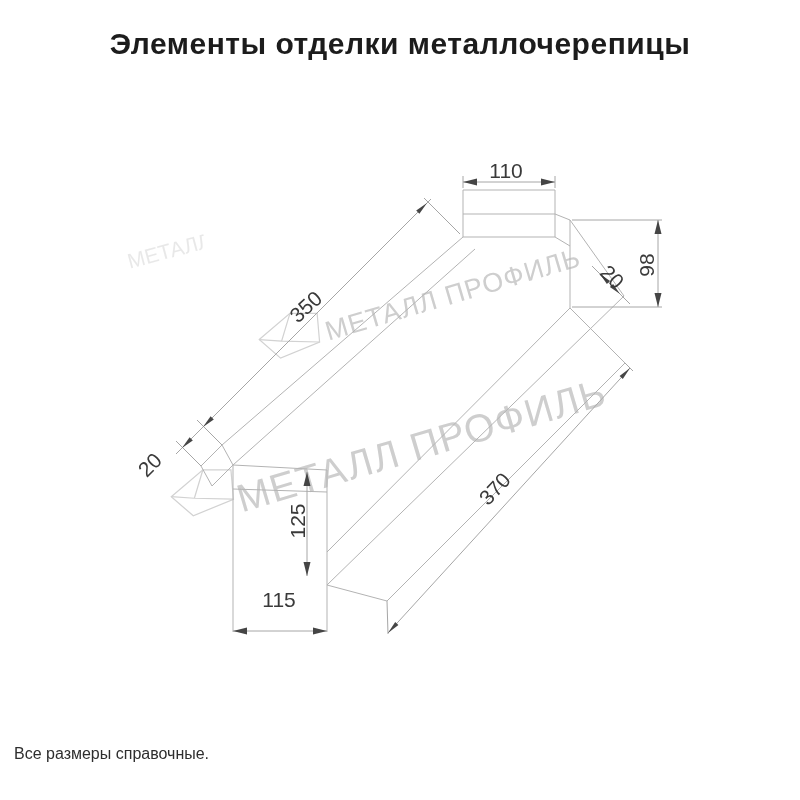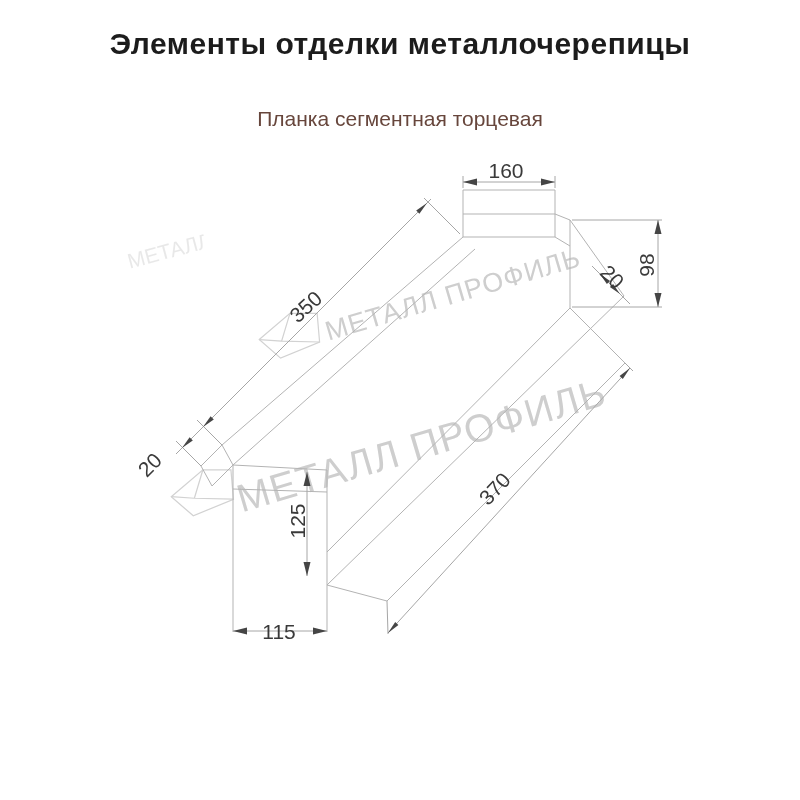--- a/index.html
+++ b/index.html
@@ -21,21 +21,20 @@
        transform:translate(-50%,-50%);}
 </style>
 </head>
 <body>
 
 <div class="page">
 
   <div class="title">Элементы отделки металлочерепицы</div>
 
   <div class="subtitle">
-    <div>Планка сегментная торцевая</div>
   </div>
 
   <div class="wm-logo" style="left:258px;top:312px">
     <svg width="66" height="44" viewBox="0 0 66 44" fill="none" stroke="#d2d2d2" stroke-width="1.2">
       <path d="M1,18 L38,2 L64,10 L58,38 L16,42 Z"></path>
       <path d="M1,18 L22,26 L58,38 M22,26 L38,2"></path>
     </svg>
   </div>
   <div class="wm-text wm1">МЕТАЛЛ ПРОФИЛЬ</div>
 
@@ -98,25 +97,26 @@
       <polygon points="427,203 419.4,213.8 416.2,210.6"></polygon>
       <polygon points="203,427 213.8,419.4 210.6,416.2"></polygon>
       <polygon points="182,448 192.8,440.4 189.6,437.2"></polygon>
       <polygon points="233,631 247,627.5 247,634.5"></polygon>
       <polygon points="327,631 313,627.5 313,634.5"></polygon>
       <polygon points="307,472 303.5,486 310.5,486"></polygon>
       <polygon points="307,576 303.5,562 310.5,562"></polygon>
     </g>
   </svg>
 
-  <div class="dim" style="left:506px;top:171px">160</div>
+  <div class="dim" style="left:506px;top:171px">110</div>
   <div class="dim" style="left:306px;top:307px;transform:translate(-50%,-50%) rotate(-42deg)">350</div>
   <div class="dim" style="left:150px;top:465px;transform:translate(-50%,-50%) rotate(-45deg)">20</div>
   <div class="dim" style="left:647px;top:265px;transform:translate(-50%,-50%) rotate(-90deg)">98</div>
   <div class="dim" style="left:612px;top:277px;transform:translate(-50%,-50%) rotate(45deg)">20</div>
   <div class="dim" style="left:495px;top:489px;transform:translate(-50%,-50%) rotate(-47deg)">370</div>
   <div class="dim" style="left:298px;top:521px;transform:translate(-50%,-50%) rotate(-90deg)">125</div>
-  <div class="dim" style="left:279px;top:632px">115</div>
+  <div class="dim" style="left:279px;top:600px">115</div>
 
   <div class="notes">
+    <div>Все размеры справочные.</div>
   </div>
 
 </div>
 
 </body></html>

